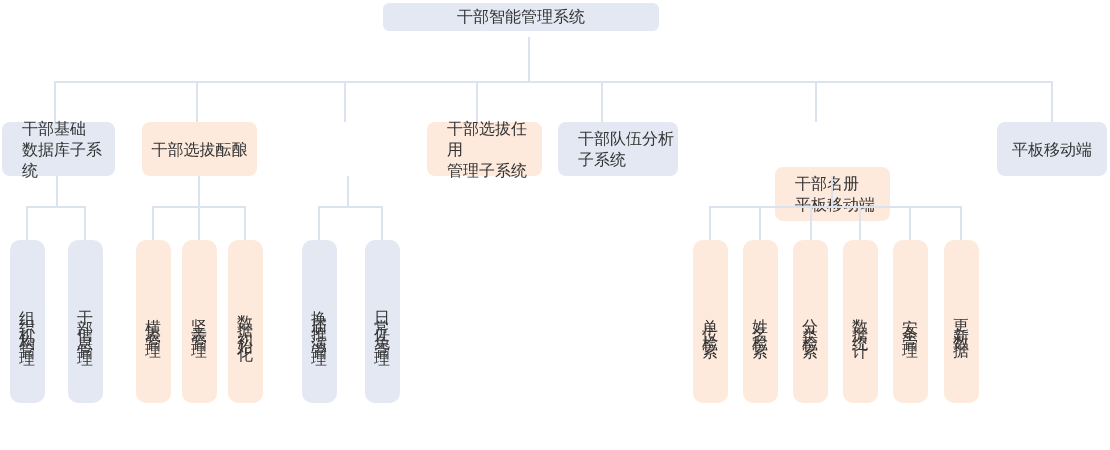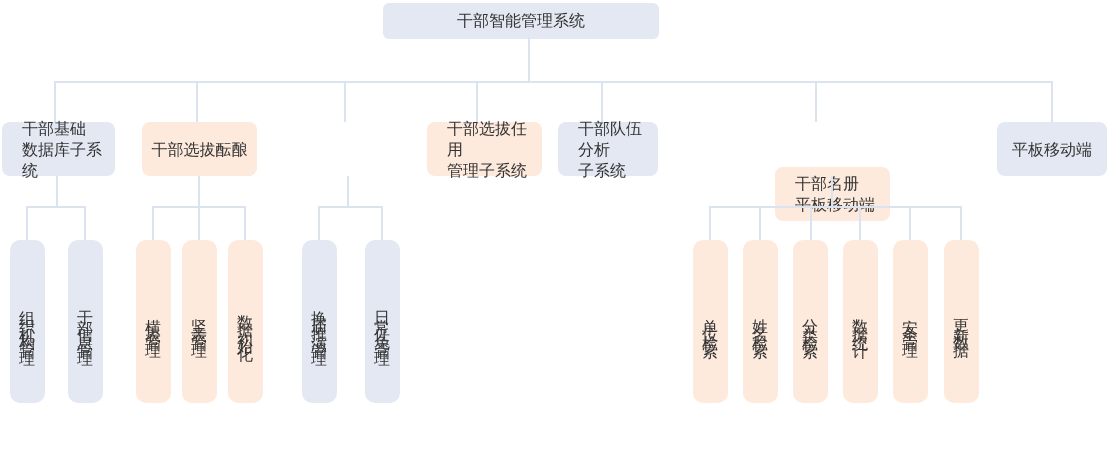--- a/index.html
+++ b/index.html
@@ -20,21 +20,21 @@
   }
   .node {
     position: absolute;
     box-sizing: border-box;
     font-size: 16px;
     color: var(--text);
   }
   .blue   { background: var(--blue); }
   .orange { background: var(--orange); }
   .root-box {
-    left: 383px; top: 3px; width: 276px; height: 36px;
+    left: 383px; top: 3px; width: 276px; height: 28px;
     border-radius: 6px;
     display: flex; align-items: center; justify-content: center;
   }
   .l2 {
     top: 122px; height: 54px;
     border-radius: 8px;
     display: flex; align-items: center;
     padding-left: 20px; padding-right: 4px;
     line-height: 21px;
     white-space: pre-line;
@@ -71,21 +71,21 @@
   <div class="vline" style="left:476px;  top:81px; height:41px;"></div>
   <div class="vline" style="left:601px;  top:81px; height:41px;"></div>
   <div class="vline" style="left:815px;  top:81px; height:41px;"></div>
   <div class="vline" style="left:1051px; top:81px; height:41px;"></div>
 
   <div class="node l2 blue" style="left:2px;   width:113px;">干部基础
 数据库子系统</div>
   <div class="node l2 orange center" style="left:142px; width:115px;">干部选拔酝酿</div>
   <div class="node l2 orange" style="left:427px; width:115px;">干部选拔任用
 管理子系统</div>
-  <div class="node l2 blue" style="left:558px; width:100px;">干部队伍分析
+  <div class="node l2 blue" style="left:558px; width:120px;">干部队伍分析
 子系统</div>
   <div class="node l2 orange" style="left:775px; width:115px;margin-top:45px;">干部名册
 平板移动端</div>
   <div class="node l2 blue center" style="left:997px; width:110px;">平板移动端</div>
 
   <div class="vline" style="left:56px; top:176px; height:30px;"></div>
   <div class="hline" style="left:26px; top:206px; width:60px;"></div>
   <div class="vline" style="left:26px; top:206px; height:34px;"></div>
   <div class="vline" style="left:84px; top:206px; height:34px;"></div>
 

